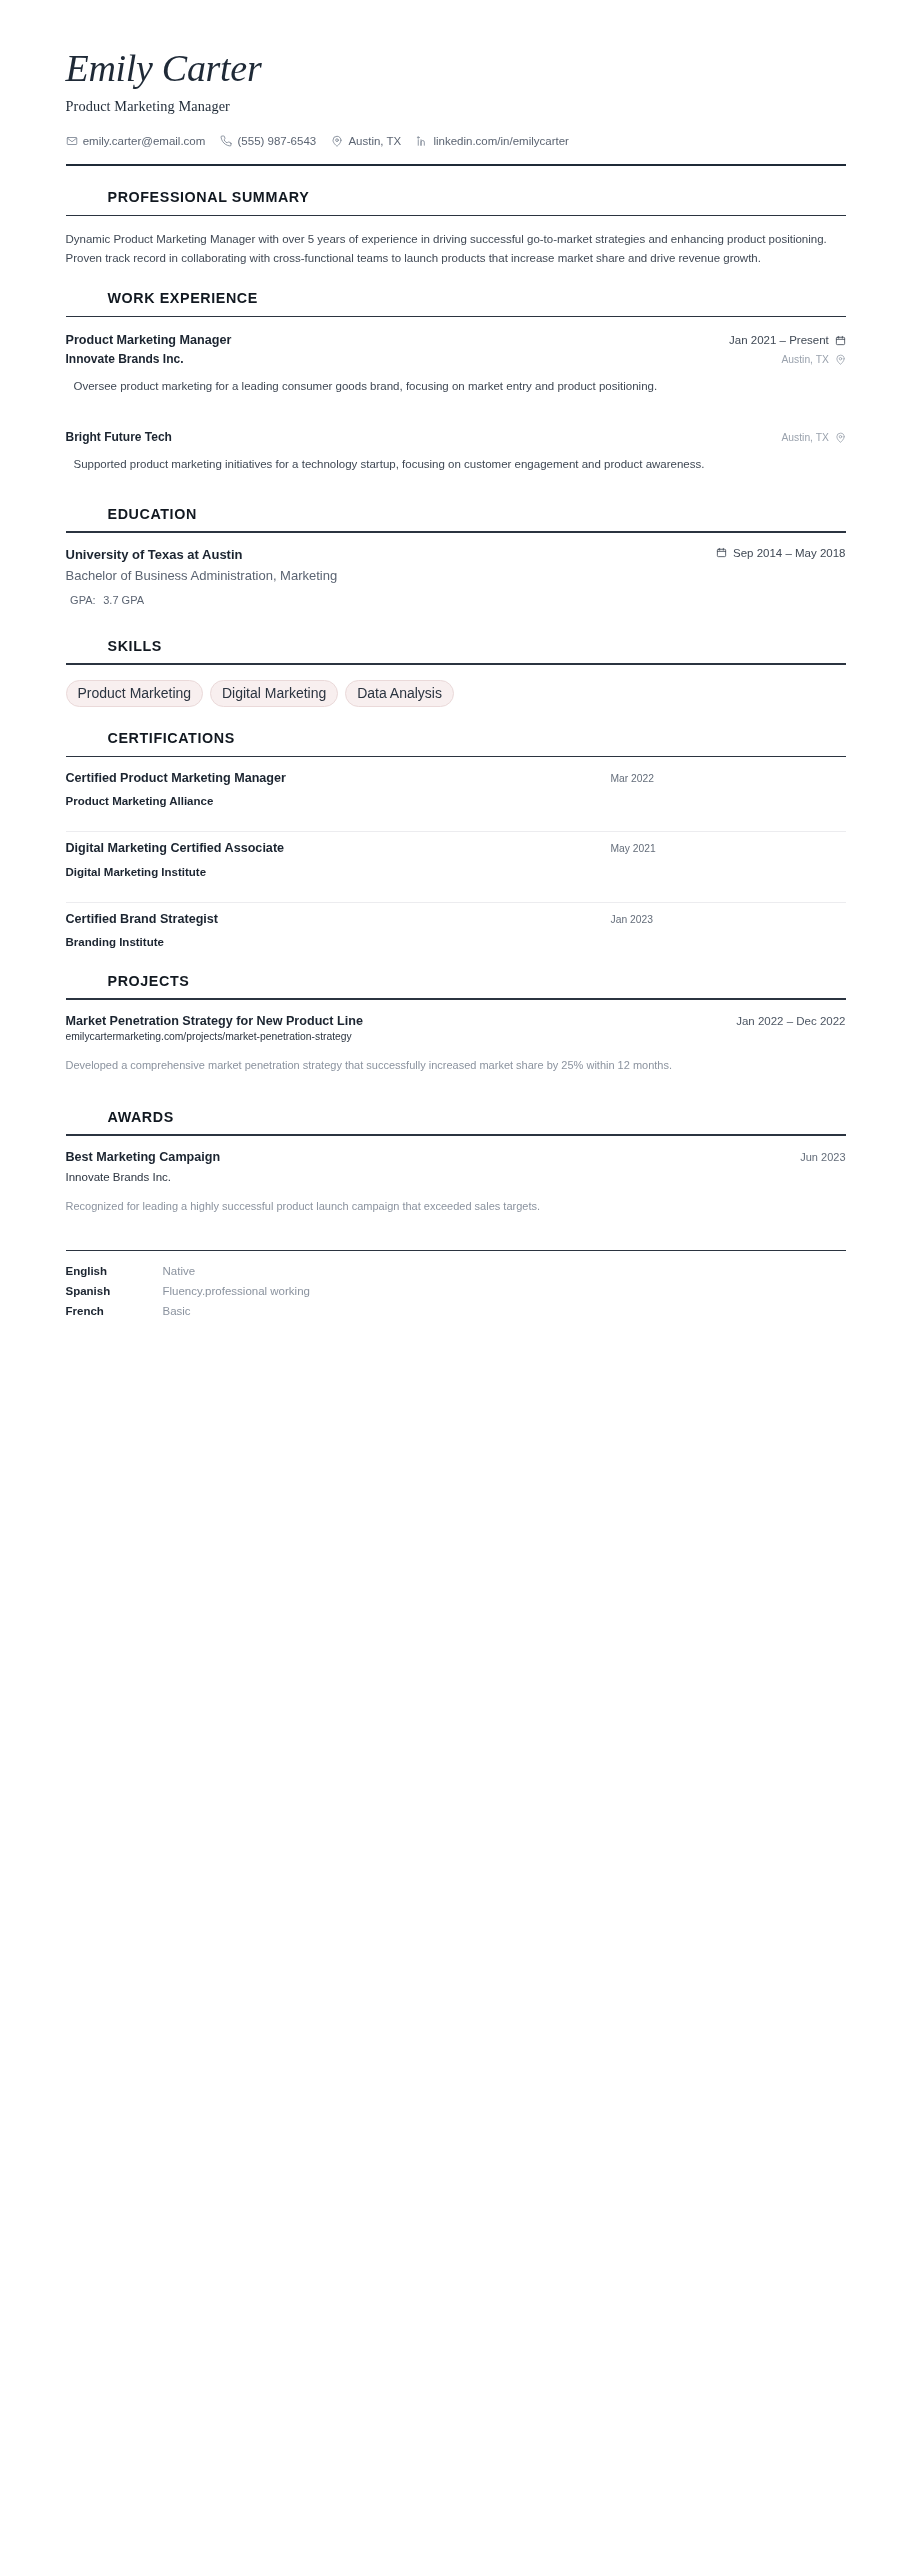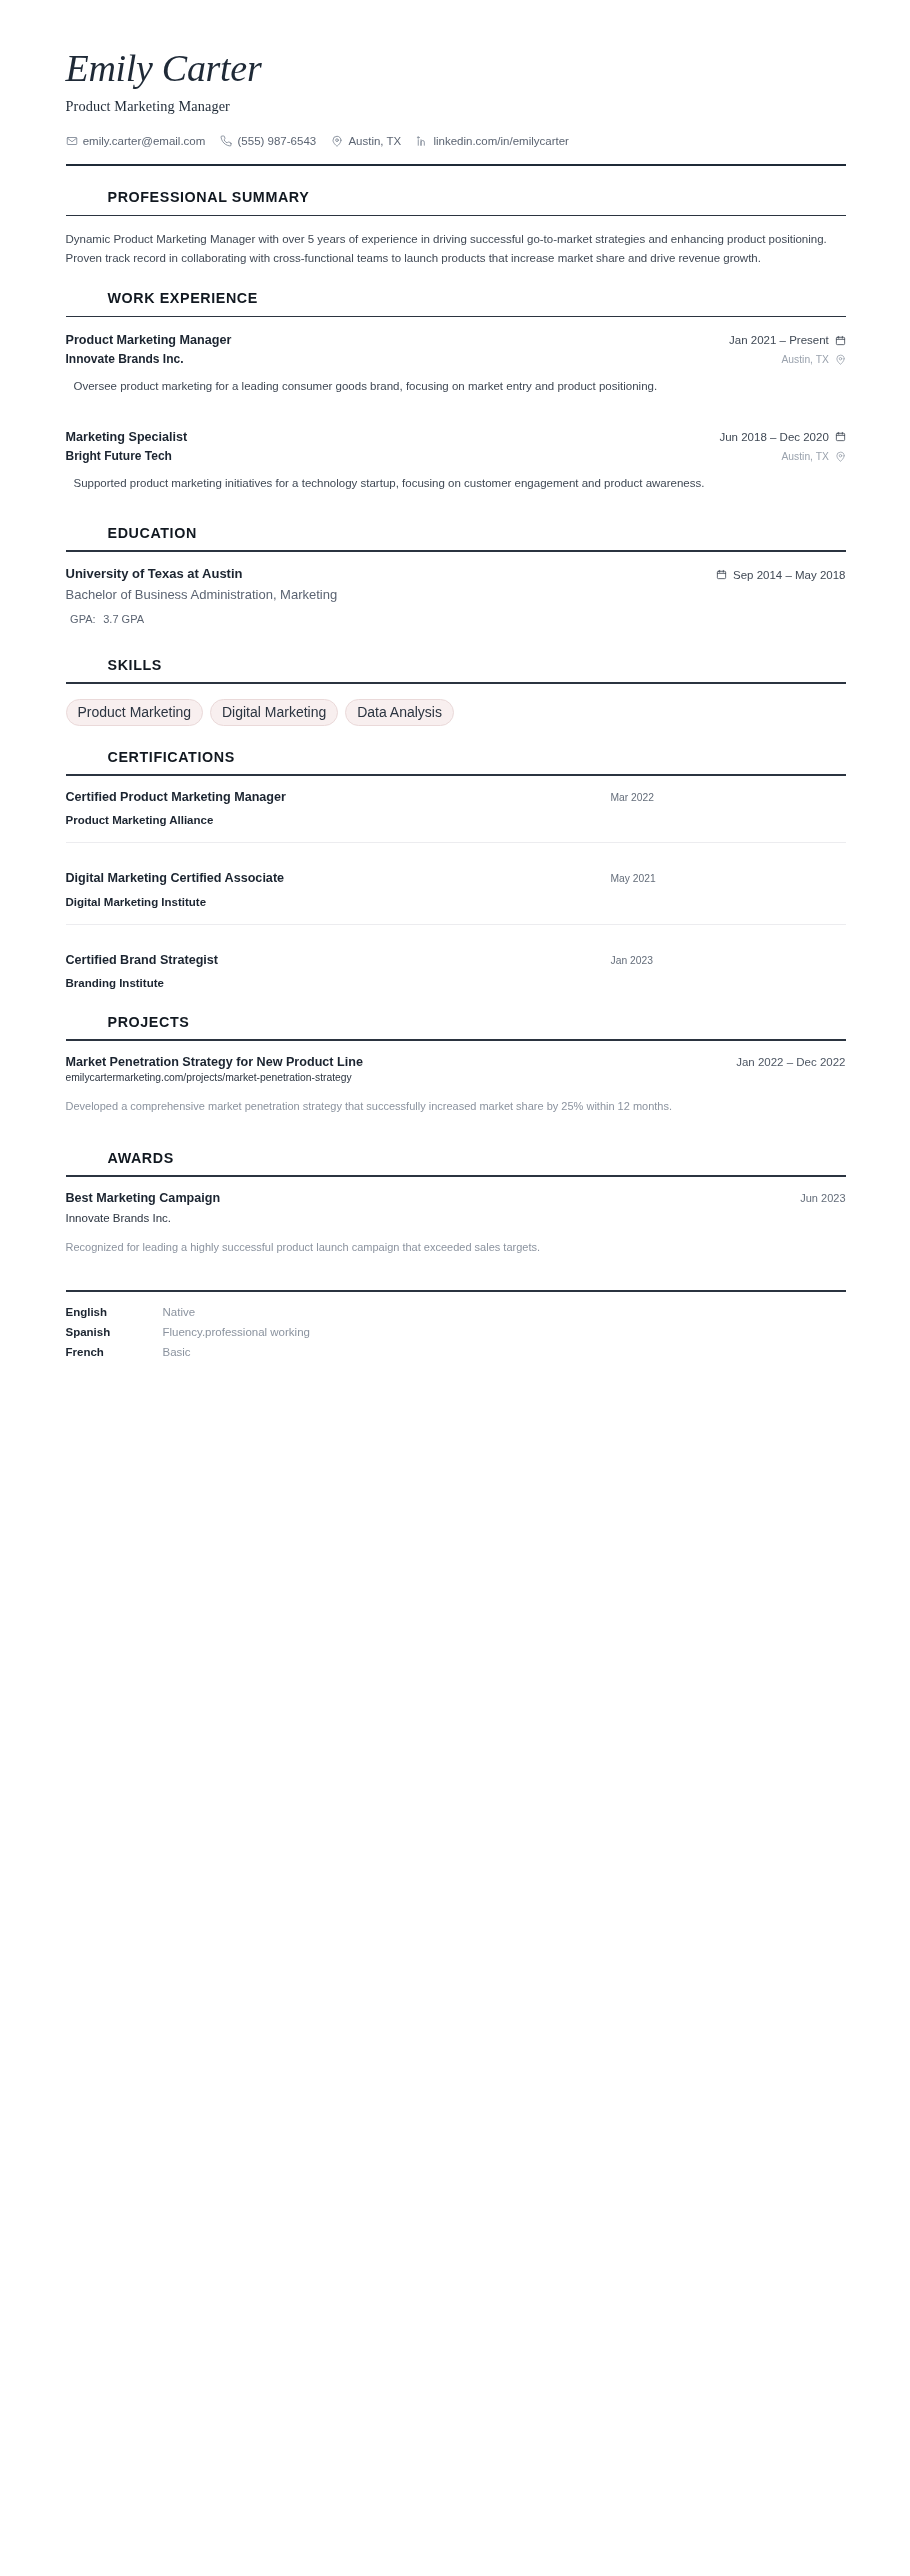--- a/index.html
+++ b/index.html
@@ -158,21 +158,21 @@
     color: #3f4854;
     margin: 9.2px 0 0 8px;
     max-width: 763px;
   }
   .entry-spacer { height: 23px; }
 
   
   .edu-head {
     display: flex;
     justify-content: space-between;
-    align-items: flex-end;
+    align-items: flex-start;
   }
   .edu-school {
     font-size: 13px;
     font-weight: bold;
     color: #1b2430;
   }
   .edu-degree {
     font-size: 13px;
     color: #5b6472;
     line-height: 1.62;
@@ -200,23 +200,23 @@
     border: 0.6px solid #ead9d9;
     border-radius: 573px;
     padding: 4px 11px 4.6px 11px;
     font-size: 14px;
     color: #2b3440;
     line-height: 1.2;
   }
 
   
   .cert-entry {
-    padding-bottom: 16px;
+    padding-bottom: 24px;
     border-bottom: 0.6px solid #ececef;
-    margin-bottom: 28px;
+    margin-bottom: 9px;
   }
   .cert-entry.last { border-bottom: none; padding-bottom: 2.3px; margin-bottom: 0; }
   .cert-row {
     display: flex;
     align-items: baseline;
   }
   .cert-name {
     font-size: 12.6px;
     font-weight: bold;
     color: #1b2430;
@@ -407,34 +407,20 @@
             </span>
           </span>
         </div>
         <p class="entry-desc">Oversee product marketing for a leading consumer goods brand, focusing on market entry and product positioning.</p>
       </div>
 
       <div class="entry-spacer"></div>
 
       <div class="entry">
         <div class="entry-head">
-          <span class="entry-title">Marketing Specialist</span>
-          <span class="entry-meta">
-            <span>Jun 2018 – Dec 2020</span>
-            <span class="ico">
-              <svg width="11" height="11" viewBox="0 0 24 24" fill="none" stroke="currentColor" stroke-width="1.8" stroke-linecap="round" stroke-linejoin="round">
-                <rect x="3" y="5" width="18" height="16" rx="2"></rect>
-                <path d="M3 9.5h18"></path>
-                <path d="M8 3v4"></path>
-                <path d="M16 3v4"></path>
-              </svg>
-            </span>
-          </span>
-        </div>
-        <div class="entry-head">
           <span class="entry-org">Bright Future Tech</span>
           <span class="entry-meta muted">
             <span>Austin, TX</span>
             <span class="ico">
               <svg width="11" height="11" viewBox="0 0 24 24" fill="none" stroke="currentColor" stroke-width="1.8" stroke-linecap="round" stroke-linejoin="round">
                 <path d="M20 10.5c0 6-8 12-8 12s-8-6-8-12a8 8 0 0 1 16 0z"></path>
                 <circle cx="12" cy="10.3" r="2.7"></circle>
               </svg>
             </span>
           </span>

